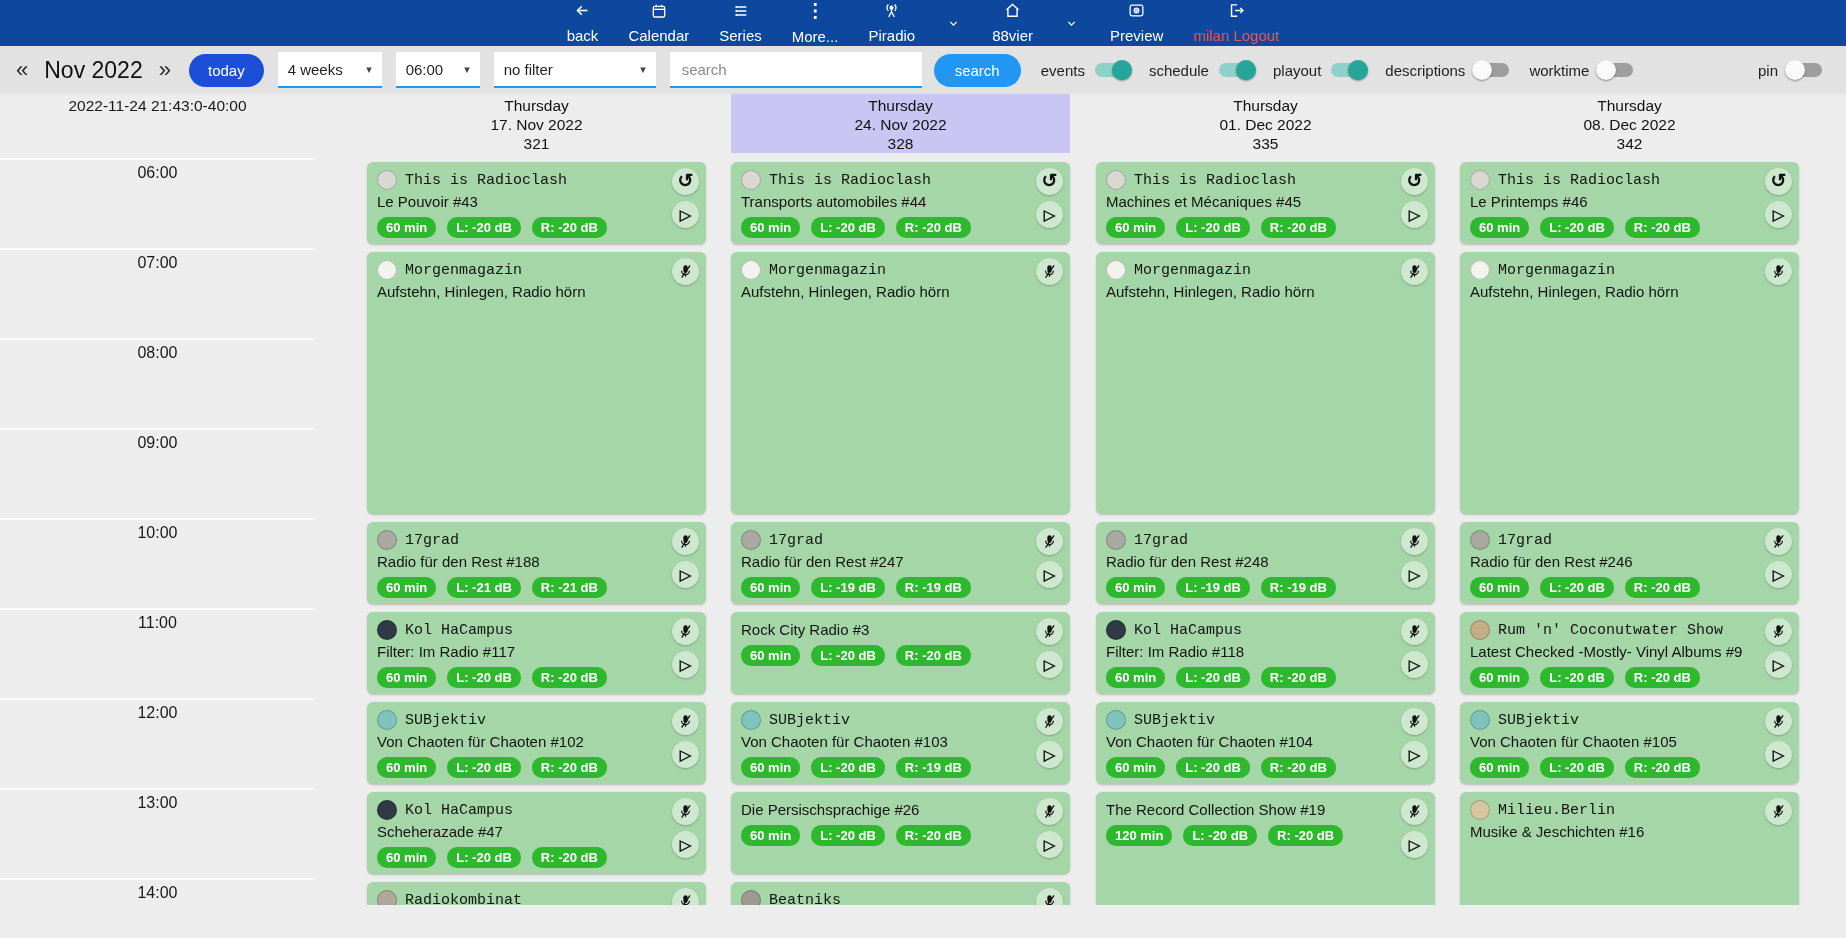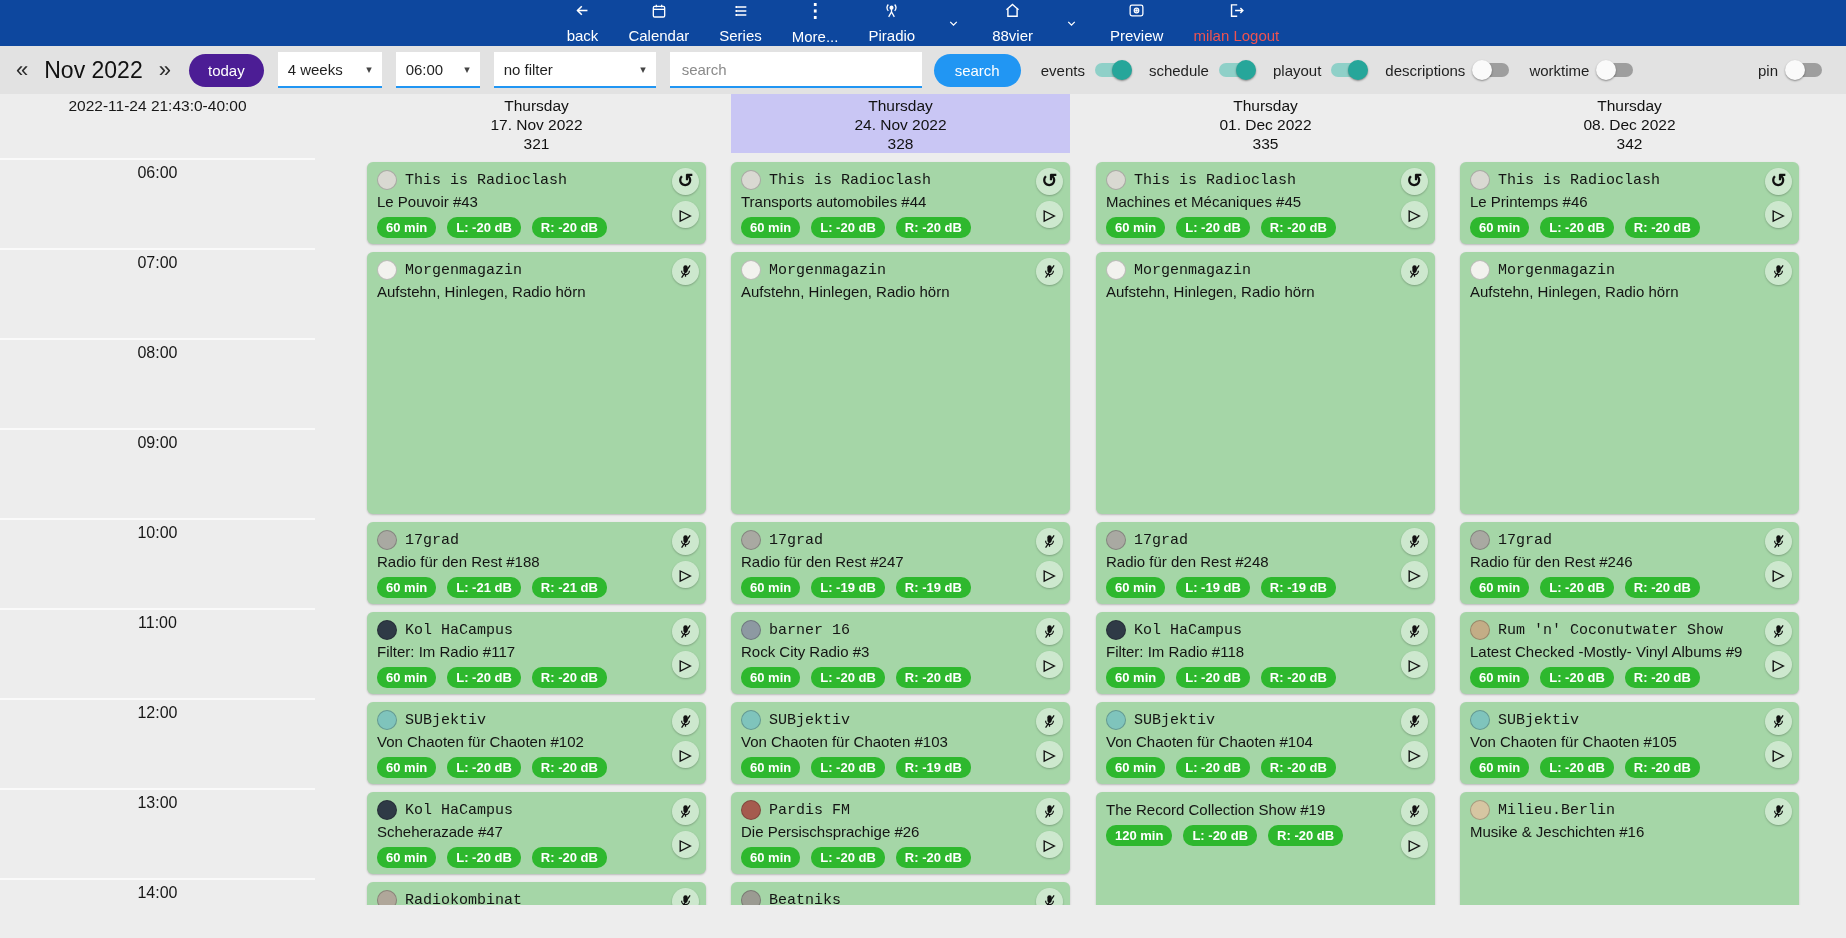--- a/index.html
+++ b/index.html
@@ -13,21 +13,21 @@
   .navbar{height:46px;background:#0d479e;display:flex;align-items:center;justify-content:center;gap:30px;color:#fff;font-size:15px;}
   .nav-item{display:flex;align-items:center;gap:8px;cursor:pointer;white-space:nowrap;flex-direction:column;}
   .nav-item svg{display:block;}
   .nav-caret{padding:0 2px;cursor:pointer;display:flex;align-items:center;}
   .logout-label{color:#ef5350;}
   .more-glyph{font-size:19px;font-weight:bold;line-height:1;}
   
   .toolbar{height:48px;background:#e2e2e2;display:flex;align-items:center;font-size:15px;color:#1f1f1f;padding:0 8px;}
   .nav-arrow{font-size:22px;color:#2b2b2b;padding:0 8px;cursor:pointer;}
   .month-label{font-size:23px;margin:0 8px;color:#111;}
-  .btn-today{background:#4c1d95;color:#fff;border:none;border-radius:18px;padding:8px 19px;font-size:15px;margin:0 14px 0 10px;cursor:pointer;}
+  .btn-today{background:#1d4ed8;color:#fff;border:none;border-radius:18px;padding:8px 19px;font-size:15px;margin:0 14px 0 10px;cursor:pointer;}
   .sel{background:#fff;border-bottom:2px solid #2196f3;height:36px;display:flex;align-items:center;justify-content:space-between;padding:0 10px;margin-right:14px;cursor:pointer;box-sizing:border-box;}
   .sel .caret{font-size:11px;color:#444;margin-left:12px;}
   .sel-range{width:104px;}
   .sel-time{width:84px;}
   .sel-filter{width:162px;}
   .search-input{height:36px;border:none;border-bottom:2px solid #2196f3;width:252px;padding:0 12px;font-size:15px;background:#fff;outline:none;color:#222;box-sizing:border-box;}
   .search-input::placeholder{color:#8a8a8a;}
   .btn-search{background:#2196f3;color:#fff;border:none;border-radius:18px;padding:8px 21px;font-size:15px;margin-left:12px;cursor:pointer;}
   .tgl{display:flex;align-items:center;gap:10px;margin-left:20px;}
   .switch{width:34px;height:14px;border-radius:7px;position:relative;cursor:pointer;flex:none;}
@@ -410,24 +410,20 @@
           <svg width="17" height="17" viewBox="0 0 24 24">
             <path d="M12 3a3 3 0 0 1 3 3v5a3 3 0 0 1-6 0V6a3 3 0 0 1 3-3z" fill="#111"></path>
             <path d="M6.5 11a5.5 5.5 0 0 0 11 0" fill="none" stroke="#111" stroke-width="1.7"></path>
             <line x1="12" y1="16.5" x2="12" y2="19.5" stroke="#111" stroke-width="1.7"></line>
             <line x1="18.5" y1="3.5" x2="6.5" y2="20.5" stroke="#111" stroke-width="1.8"></line>
           </svg>
         </div>
         <div class="icn play">▷</div>
       </div>
       <div class="card" style="top: 518px; height: 82px;">
-        <div class="r1">
-          <span class="avatar" style="background:#8d99a2"></span>
-          <span class="show-name">barner 16</span>
-        </div>
         <div class="ep">Rock City Radio #3</div>
         <div class="badges">
           <span class="badge">60 min</span>
           <span class="badge">L: -20 dB</span>
           <span class="badge">R: -20 dB</span>
         </div>
         <div class="icn top">
           <svg width="17" height="17" viewBox="0 0 24 24">
             <path d="M12 3a3 3 0 0 1 3 3v5a3 3 0 0 1-6 0V6a3 3 0 0 1 3-3z" fill="#111"></path>
             <path d="M6.5 11a5.5 5.5 0 0 0 11 0" fill="none" stroke="#111" stroke-width="1.7"></path>
@@ -452,24 +448,20 @@
           <svg width="17" height="17" viewBox="0 0 24 24">
             <path d="M12 3a3 3 0 0 1 3 3v5a3 3 0 0 1-6 0V6a3 3 0 0 1 3-3z" fill="#111"></path>
             <path d="M6.5 11a5.5 5.5 0 0 0 11 0" fill="none" stroke="#111" stroke-width="1.7"></path>
             <line x1="12" y1="16.5" x2="12" y2="19.5" stroke="#111" stroke-width="1.7"></line>
             <line x1="18.5" y1="3.5" x2="6.5" y2="20.5" stroke="#111" stroke-width="1.8"></line>
           </svg>
         </div>
         <div class="icn play">▷</div>
       </div>
       <div class="card" style="top: 698px; height: 82px;">
-        <div class="r1">
-          <span class="avatar" style="background:#a55b4e"></span>
-          <span class="show-name">Pardis FM</span>
-        </div>
         <div class="ep">Die Persischsprachige #26</div>
         <div class="badges">
           <span class="badge">60 min</span>
           <span class="badge">L: -20 dB</span>
           <span class="badge">R: -20 dB</span>
         </div>
         <div class="icn top">
           <svg width="17" height="17" viewBox="0 0 24 24">
             <path d="M12 3a3 3 0 0 1 3 3v5a3 3 0 0 1-6 0V6a3 3 0 0 1 3-3z" fill="#111"></path>
             <path d="M6.5 11a5.5 5.5 0 0 0 11 0" fill="none" stroke="#111" stroke-width="1.7"></path>

